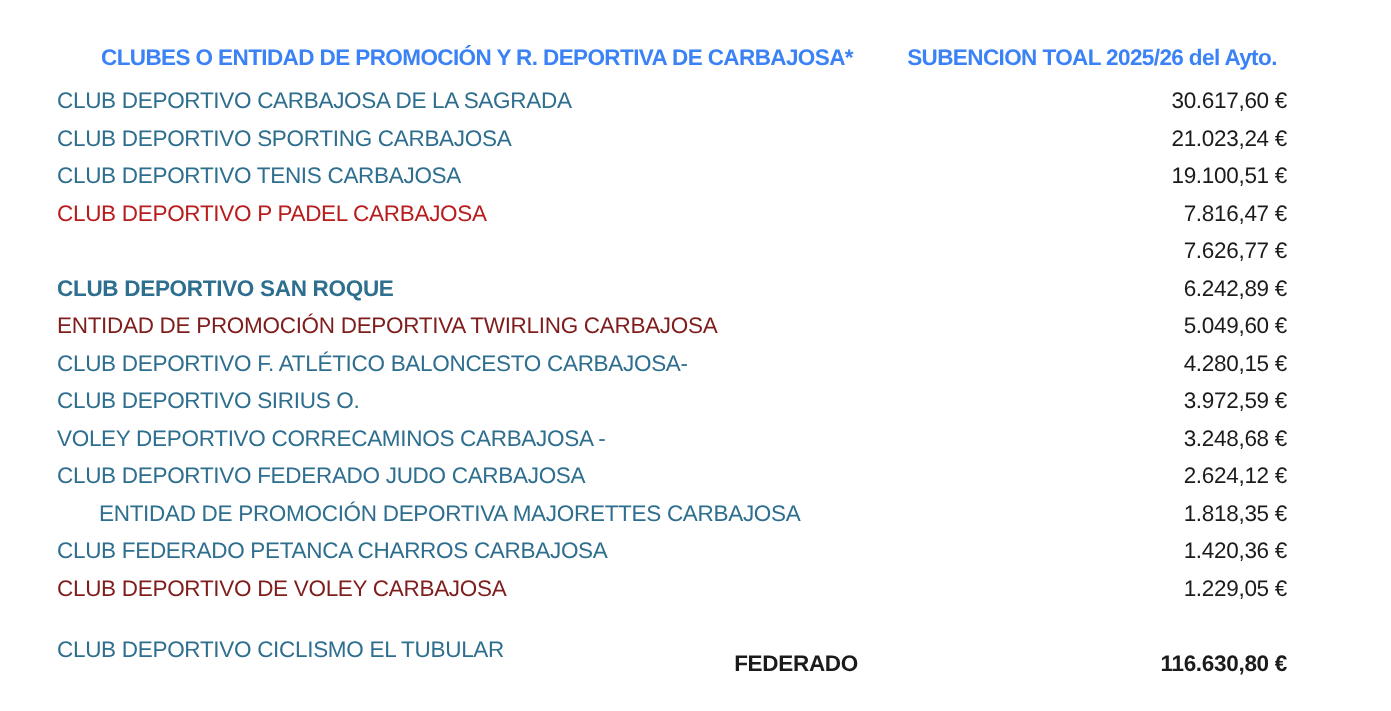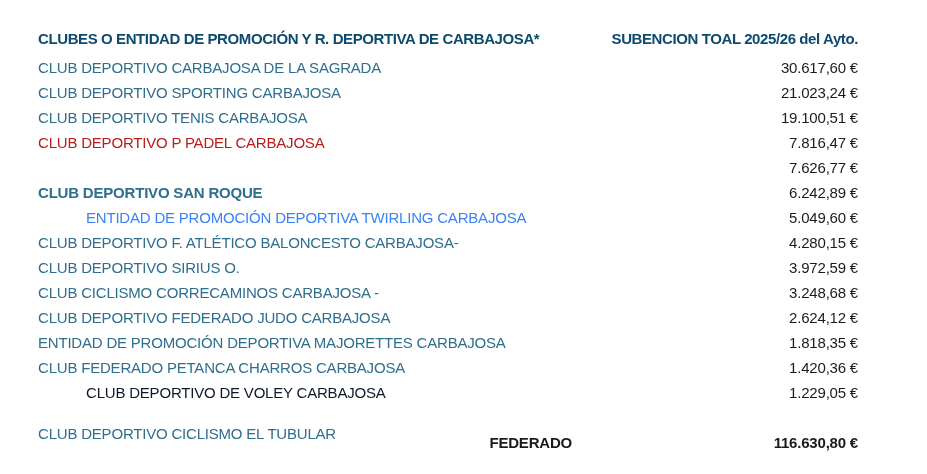--- a/index.html
+++ b/index.html
@@ -36,22 +36,23 @@
     flex: 1;
     text-align: right;
     font-size: 15px;
     letter-spacing: -0.2px;
     white-space: nowrap;
     color: #1b1b1b;
   }
   .header-row .cell-name,
   .header-row .cell-amount {
     font-weight: 700;
-    color: #0c4a6e;
+    color: #3b82f6;
     letter-spacing: -0.4px;
+    text-align: center;
   }
   .totals-row .cell-name {
     font-weight: 700;
     color: #1b1b1b;
     text-align: right;
     padding-right: 26px;
   }
   .totals-row .cell-amount {
     font-weight: 700;
     color: #1b1b1b;
@@ -91,56 +92,56 @@
   <div class="trow">
     <span class="cell-amount">7.626,77 €</span>
   </div>
 
   <div class="trow">
     <span class="cell-name" style="color: rgb(46, 110, 142); font-weight: bold;">CLUB DEPORTIVO SAN ROQUE</span>
     <span class="cell-amount">6.242,89 €</span>
   </div>
 
   <div class="trow">
-    <span class="cell-name" style="color: #3b82f6; margin-left: 48px;">ENTIDAD DE PROMOCIÓN DEPORTIVA TWIRLING CARBAJOSA</span>
+    <span class="cell-name" style="color: #7f1d1d;">ENTIDAD DE PROMOCIÓN DEPORTIVA TWIRLING CARBAJOSA</span>
     <span class="cell-amount">5.049,60 €</span>
   </div>
 
   <div class="trow">
     <span class="cell-name" style="color: rgb(46, 110, 142);">CLUB DEPORTIVO F. ATLÉTICO BALONCESTO CARBAJOSA-</span>
     <span class="cell-amount">4.280,15 €</span>
   </div>
 
   <div class="trow">
     <span class="cell-name" style="color: rgb(46, 110, 142);">CLUB DEPORTIVO SIRIUS O.</span>
     <span class="cell-amount">3.972,59 €</span>
   </div>
 
   <div class="trow">
-    <span class="cell-name" style="color: rgb(46, 110, 142);">CLUB CICLISMO CORRECAMINOS CARBAJOSA -</span>
+    <span class="cell-name" style="color: rgb(46, 110, 142);">VOLEY DEPORTIVO CORRECAMINOS CARBAJOSA -</span>
     <span class="cell-amount">3.248,68 €</span>
   </div>
 
   <div class="trow">
     <span class="cell-name" style="color: rgb(46, 110, 142);">CLUB DEPORTIVO FEDERADO JUDO CARBAJOSA</span>
     <span class="cell-amount">2.624,12 €</span>
   </div>
 
   <div class="trow">
-    <span class="cell-name" style="color: rgb(46, 110, 142);">ENTIDAD DE PROMOCIÓN DEPORTIVA MAJORETTES CARBAJOSA</span>
+    <span class="cell-name" style="color: rgb(46, 110, 142); margin-left: 28px;">ENTIDAD DE PROMOCIÓN DEPORTIVA MAJORETTES CARBAJOSA</span>
     <span class="cell-amount">1.818,35 €</span>
   </div>
 
   <div class="trow">
     <span class="cell-name" style="color: rgb(46, 110, 142);">CLUB FEDERADO PETANCA CHARROS CARBAJOSA</span>
     <span class="cell-amount">1.420,36 €</span>
   </div>
 
   <div class="trow">
-    <span class="cell-name" style="color: #0f172a; margin-left: 48px;">CLUB DEPORTIVO DE VOLEY CARBAJOSA</span>
+    <span class="cell-name" style="color: #7f1d1d;">CLUB DEPORTIVO DE VOLEY CARBAJOSA</span>
     <span class="cell-amount">1.229,05 €</span>
   </div>
 
   <div class="trow">
     <span class="cell-name" style="color: rgb(46, 110, 142); margin-top: 32px;">CLUB DEPORTIVO CICLISMO EL TUBULAR</span>
   </div>
 </div>
 
   <div class="trow totals-row">
     <span class="cell-name">FEDERADO</span>

